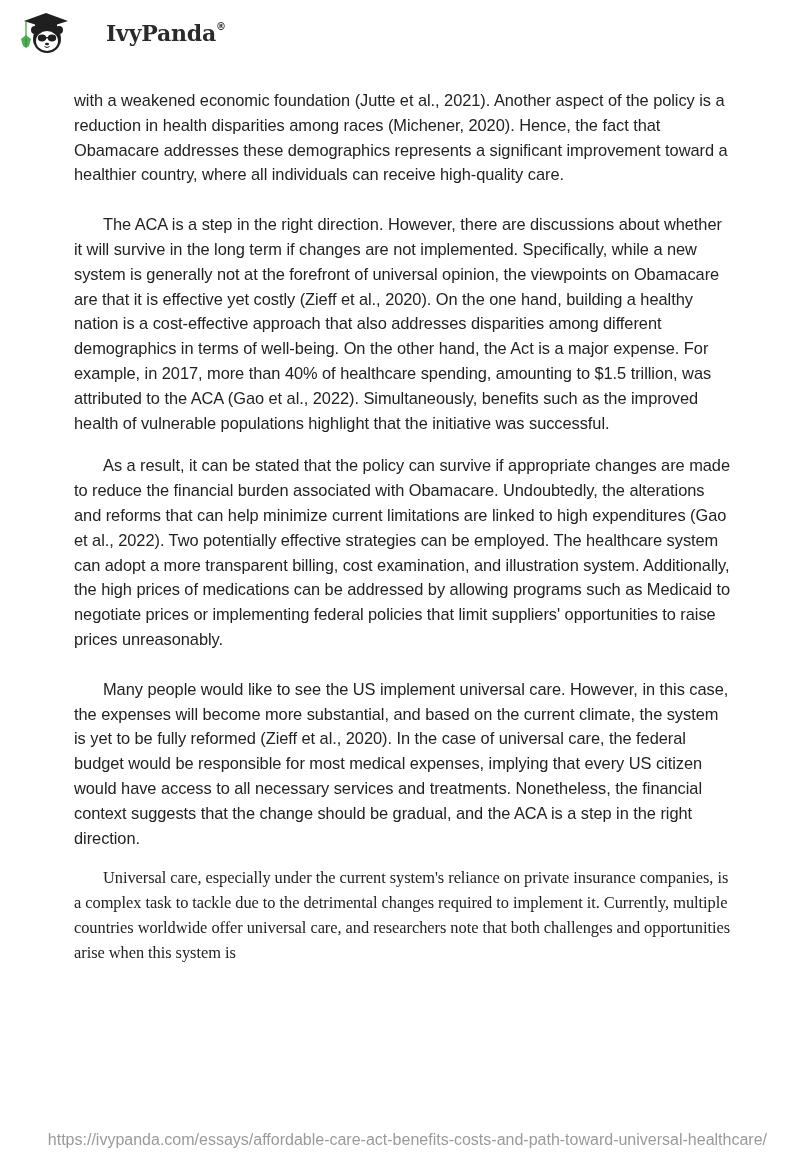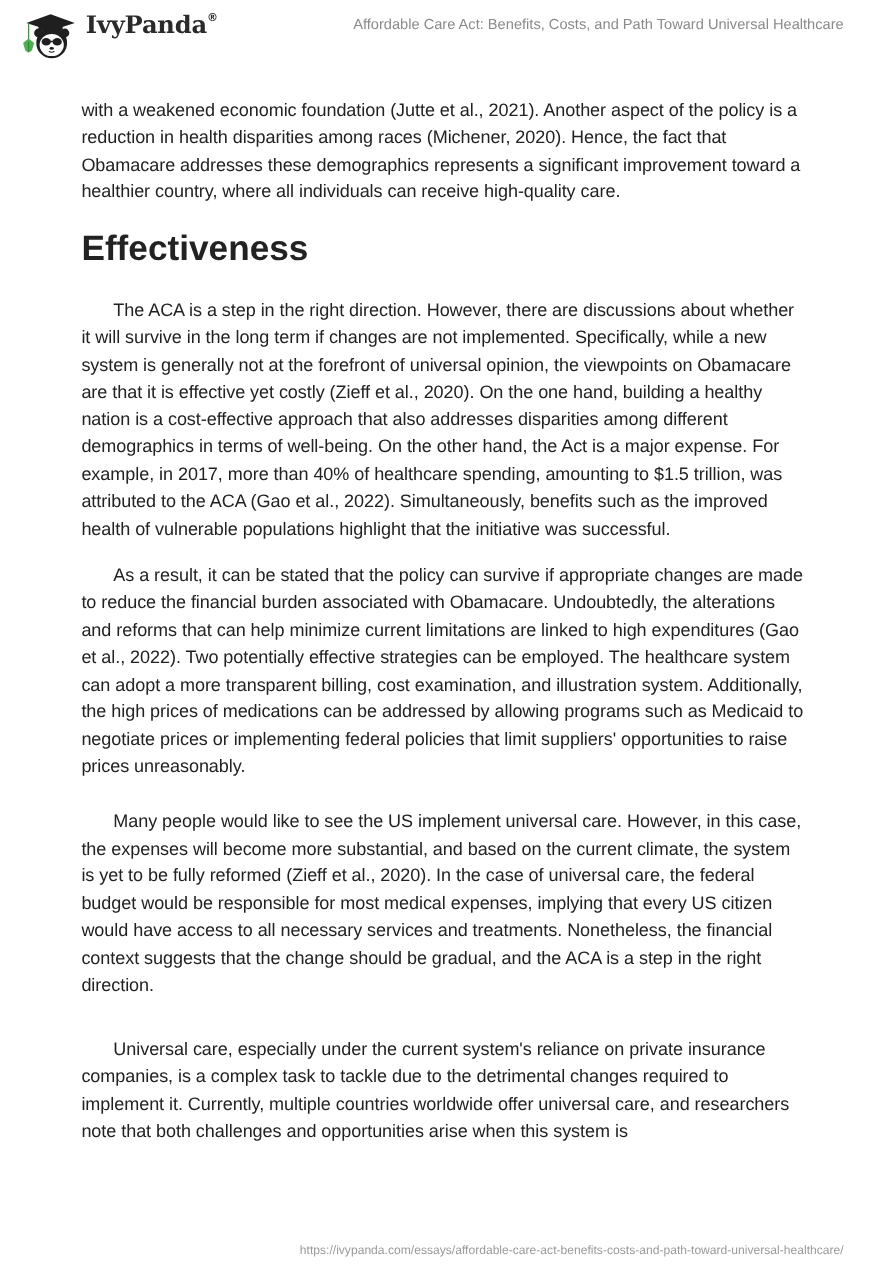--- a/index.html
+++ b/index.html
@@ -17,20 +17,22 @@
     }
     .header {
       position: absolute;
       left: 0; top: 0;
       width: 800px; height: 60px;
     }
     .logo {
       position: absolute;
       left: 18px; top: 8px;
       display: flex;
+      align-items: center;
+      gap: 28px;
     }
     .logo-mark {
       width: 58px; height: 46px;
       display: block;
     }
     .logo-text {
       font-family: "DejaVu Serif", serif;
       font-weight: bold;
       font-size: 22px;
       color: #2a2a2a;
@@ -73,21 +75,21 @@
       margin: 0;
       font-size: 32px;
       line-height: 40px;
       font-weight: bold;
       color: #222222;
     }
     .footer-url {
       position: absolute;
       right: 33px;
       top: 1131px;
-      font-size: 11px;
+      font-size: 16px;
       color: #9a9a9a;
       white-space: nowrap;
     }
   </style>
 </head>
 <body>
 
 <div class="header">
   <div class="logo">
     <svg class="logo-mark" viewBox="0 0 58 46" xmlns="http://www.w3.org/2000/svg">
@@ -108,31 +110,29 @@
 
       <ellipse cx="24" cy="30" rx="4.2" ry="3.4" fill="#1f1f1f"></ellipse>
       <ellipse cx="34" cy="30" rx="4.2" ry="3.4" fill="#1f1f1f"></ellipse>
       <rect x="27.5" y="29" width="3" height="1.4" fill="#1f1f1f"></rect>
 
       <ellipse cx="29" cy="36" rx="2" ry="1.3" fill="#1f1f1f"></ellipse>
       <path d="M26.5,38.5 Q29,40.5 31.5,38.5" stroke="#1f1f1f" stroke-width="1" fill="none"></path>
     </svg>
     <span class="logo-text"><span>IvyPanda</span><span class="logo-reg">®</span></span>
   </div>
-  <div class="doc-title">Affordable Care Act: Benefits, Costs, and Path Toward Universal Healthcare</div>
 </div>
 
 <div class="content">
   <p class="body" style="margin-top: 18px;">with a weakened economic foundation (Jutte et al., 2021). Another aspect of the policy is a reduction in health disparities among races (Michener, 2020). Hence, the fact that Obamacare addresses these demographics represents a significant improvement toward a healthier country, where all individuals can receive high-quality care.</p>
 
-  <h2 class="section" style="margin-top: 18px;">Effectiveness</h2>
 
   <p class="body indent" style="margin-top: 25px;">The ACA is a step in the right direction. However, there are discussions about whether it will survive in the long term if changes are not implemented. Specifically, while a new system is generally not at the forefront of universal opinion, the viewpoints on Obamacare are that it is effective yet costly (Zieff et al., 2020). On the one hand, building a healthy nation is a cost-effective approach that also addresses disparities among different demographics in terms of well-being. On the other hand, the Act is a major expense. For example, in 2017, more than 40% of healthcare spending, amounting to $1.5 trillion, was attributed to the ACA (Gao et al., 2022). Simultaneously, benefits such as the improved health of vulnerable populations highlight that the initiative was successful.</p>
 
   <p class="body indent" style="margin-top: 18px;">As a result, it can be stated that the policy can survive if appropriate changes are made to reduce the financial burden associated with Obamacare. Undoubtedly, the alterations and reforms that can help minimize current limitations are linked to high expenditures (Gao et al., 2022). Two potentially effective strategies can be employed. The healthcare system can adopt a more transparent billing, cost examination, and illustration system. Additionally, the high prices of medications can be addressed by allowing programs such as Medicaid to negotiate prices or implementing federal policies that limit suppliers' opportunities to raise prices unreasonably.</p>
 
 
   <p class="body indent" style="margin-top: 25px;">Many people would like to see the US implement universal care. However, in this case, the expenses will become more substantial, and based on the current climate, the system is yet to be fully reformed (Zieff et al., 2020). In the case of universal care, the federal budget would be responsible for most medical expenses, implying that every US citizen would have access to all necessary services and treatments. Nonetheless, the financial context suggests that the change should be gradual, and the ACA is a step in the right direction.</p>
 
-  <p class="body indent" style="margin-top: 34px;">Universal care, especially under the current system's reliance on private insurance companies, is a complex task to tackle due to the detrimental changes required to implement it. Currently, multiple countries worldwide offer universal care, and researchers note that both challenges and opportunities arise when this system is</p>
+  <p class="body indent" style="margin-top: 16px; font-family: Liberation Serif, serif;">Universal care, especially under the current system's reliance on private insurance companies, is a complex task to tackle due to the detrimental changes required to implement it. Currently, multiple countries worldwide offer universal care, and researchers note that both challenges and opportunities arise when this system is</p>
 </div>
 
 <div class="footer-url">https://ivypanda.com/essays/affordable-care-act-benefits-costs-and-path-toward-universal-healthcare/</div>
 
 </body></html>

